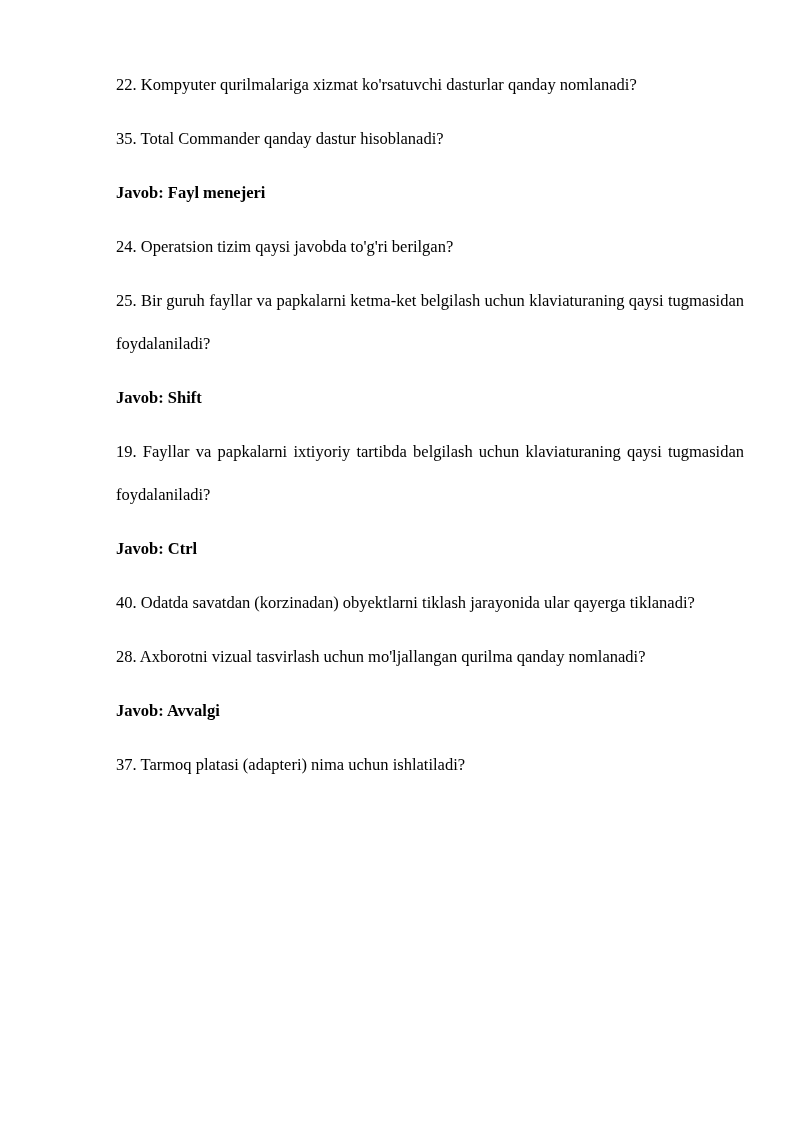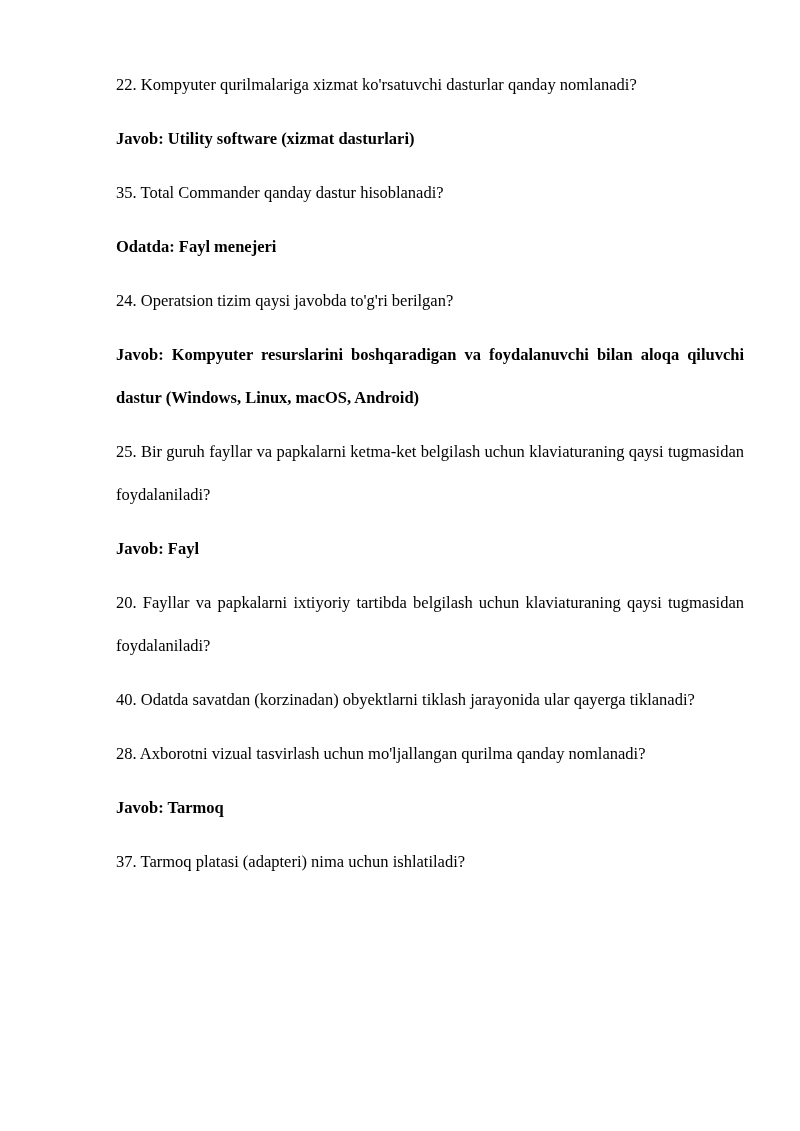--- a/index.html
+++ b/index.html
@@ -27,33 +27,32 @@
   .page p.answer {
     font-weight: bold;
   }
 </style>
 </head>
 <body>
 
 <div class="page">
 
   <p class="question">22. Kompyuter qurilmalariga xizmat ko'rsatuvchi dasturlar qanday nomlanadi?</p>
-  <p class="answer">Javob: Utility software (xizmat dasturlari)</p>
 
   <p class="question">35. Total Commander qanday dastur hisoblanadi?</p>
-  <p class="answer">Odatda: Fayl menejeri</p>
+  <p class="answer">Javob: Fayl menejeri</p>
 
   <p class="question">24. Operatsion tizim qaysi javobda to'g'ri berilgan?</p>
-  <p class="answer">Javob: Kompyuter resurslarini boshqaradigan va foydalanuvchi bilan aloqa qiluvchi dastur (Windows, Linux, macOS, Android)</p>
 
   <p class="question">25. Bir guruh fayllar va papkalarni ketma-ket belgilash uchun klaviaturaning qaysi tugmasidan foydalaniladi?</p>
-  <p class="answer">Javob: Fayl</p>
+  <p class="answer">Javob: Shift</p>
 
-  <p class="question">20. Fayllar va papkalarni ixtiyoriy tartibda belgilash uchun klaviaturaning qaysi tugmasidan foydalaniladi?</p>
+  <p class="question">19. Fayllar va papkalarni ixtiyoriy tartibda belgilash uchun klaviaturaning qaysi tugmasidan foydalaniladi?</p>
+  <p class="answer">Javob: Ctrl</p>
 
   <p class="question">40. Odatda savatdan (korzinadan) obyektlarni tiklash jarayonida ular qayerga tiklanadi?</p>
 
   <p class="question">28. Axborotni vizual tasvirlash uchun mo'ljallangan qurilma qanday nomlanadi?</p>
-  <p class="answer">Javob: Tarmoq</p>
+  <p class="answer">Javob: Avvalgi</p>
 
   <p class="question">37. Tarmoq platasi (adapteri) nima uchun ishlatiladi?</p>
 
 </div>
 
 </body></html>

